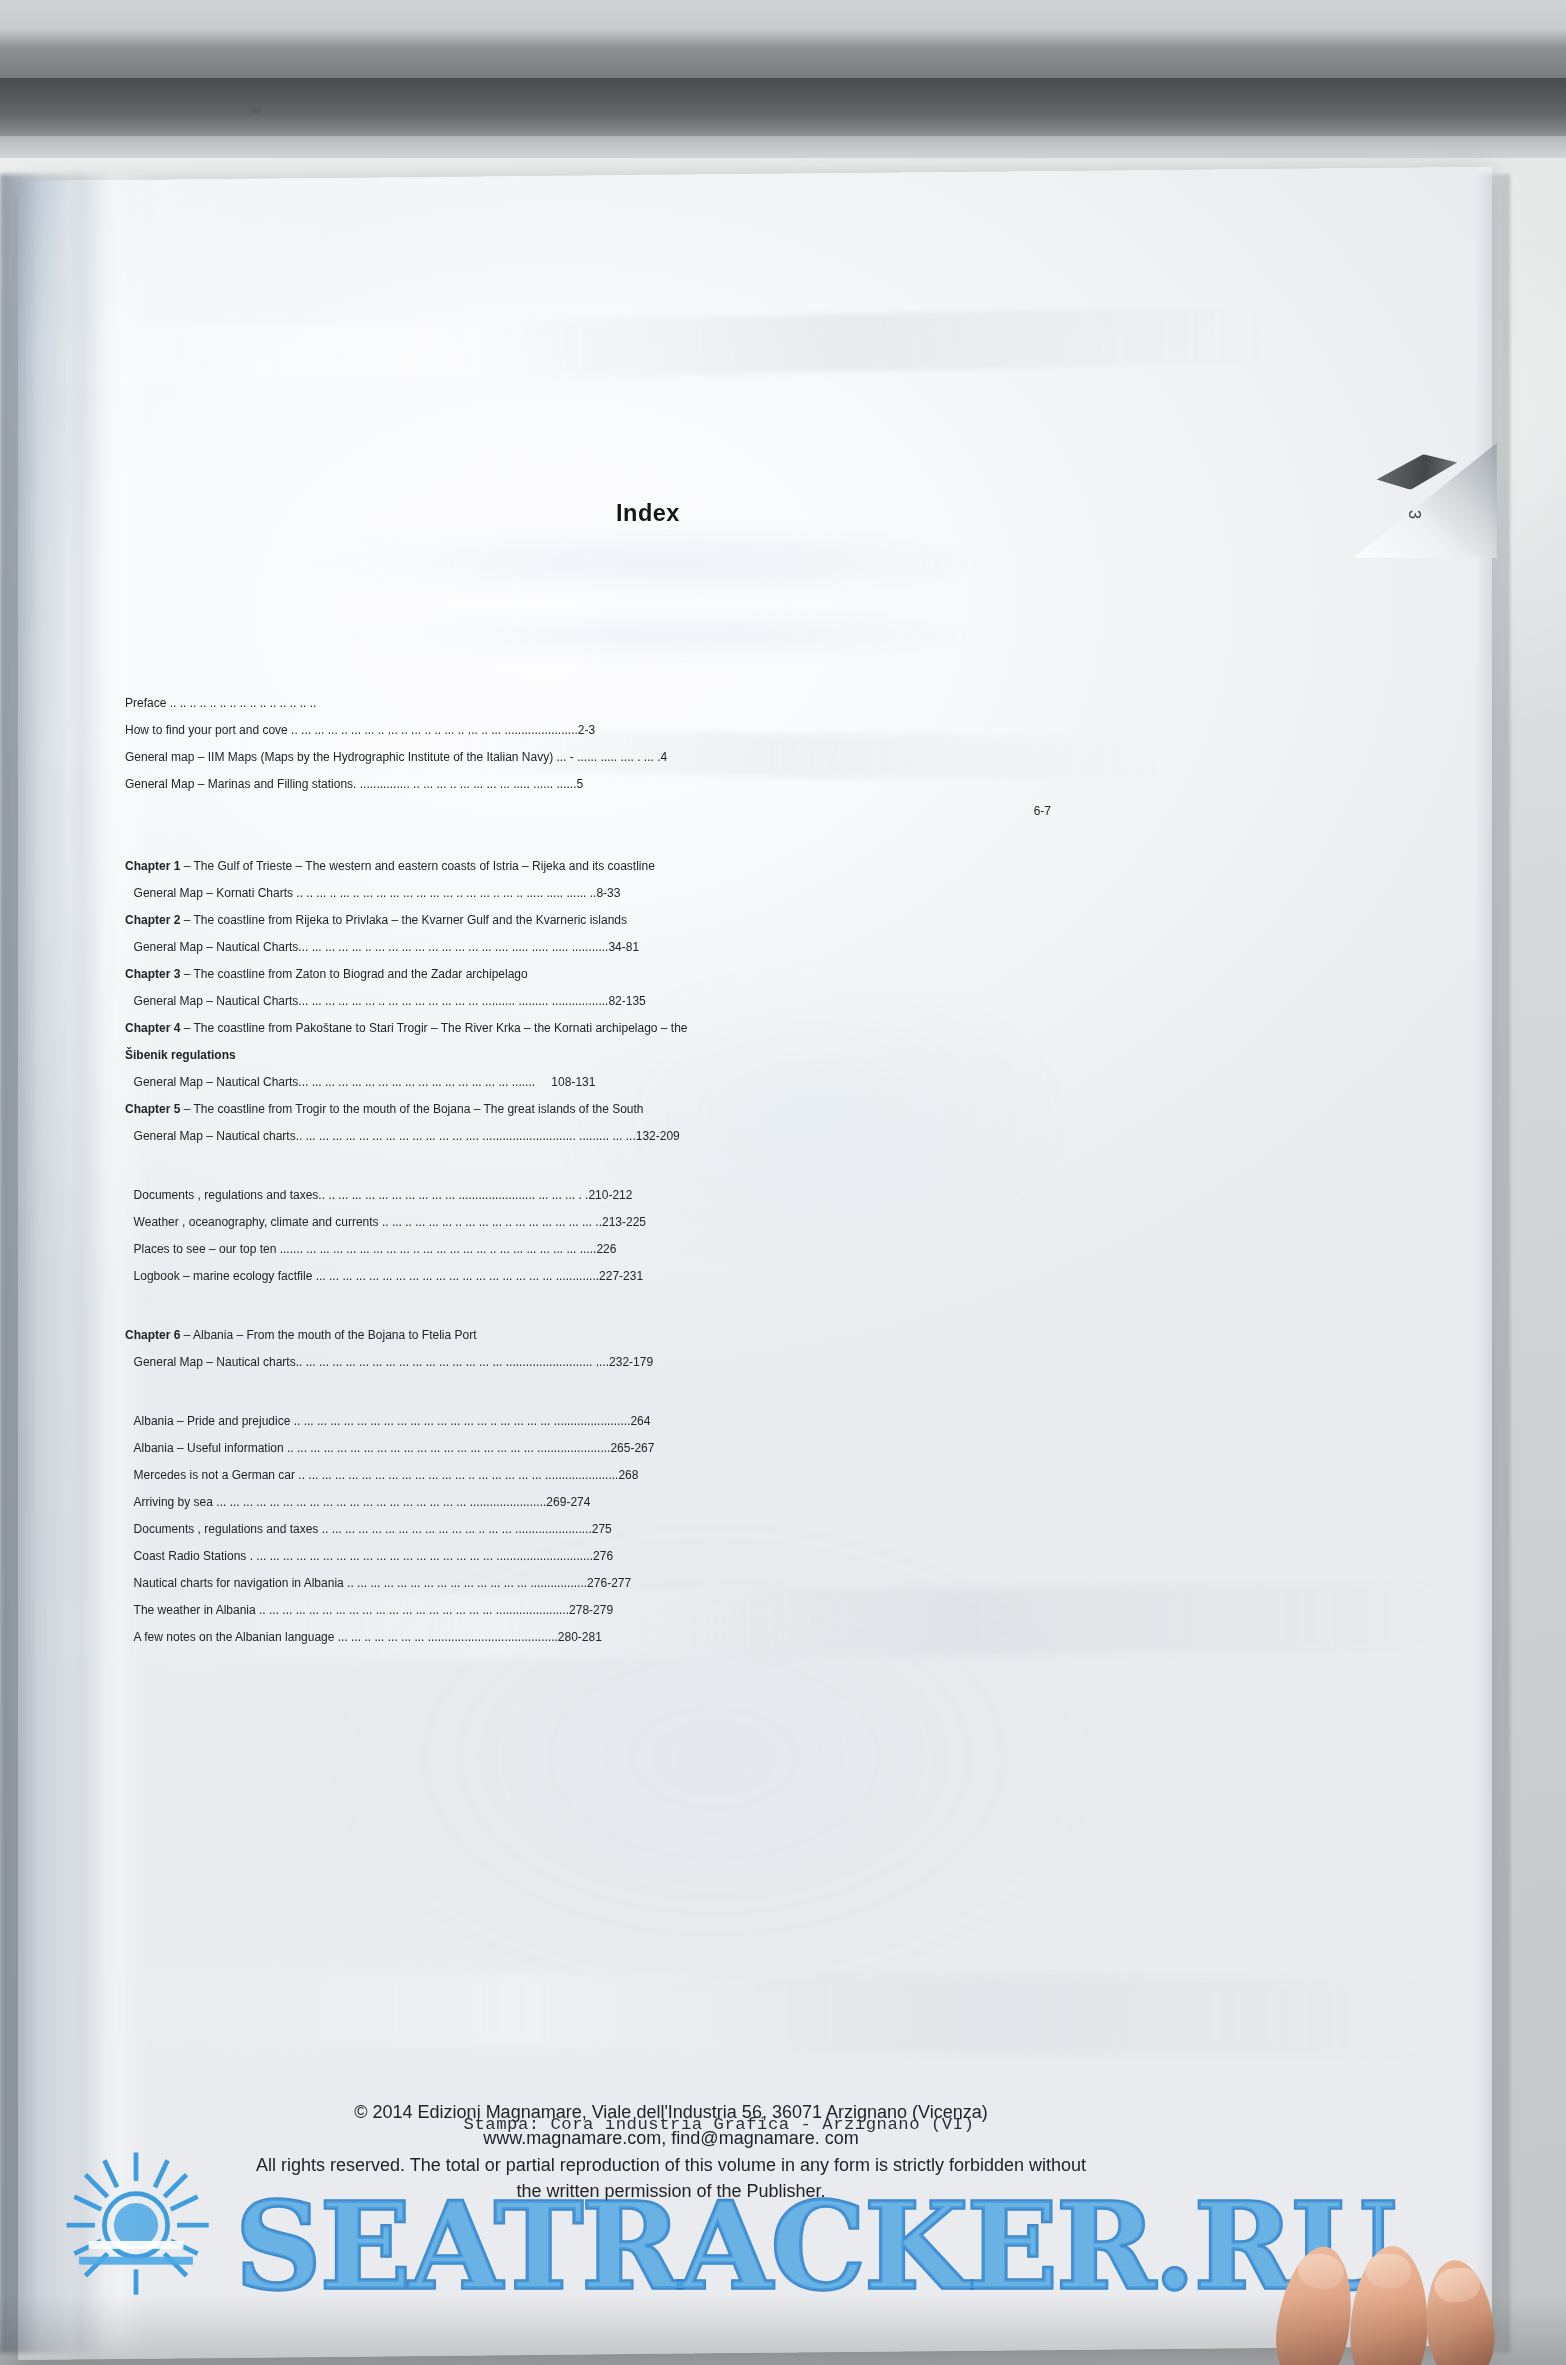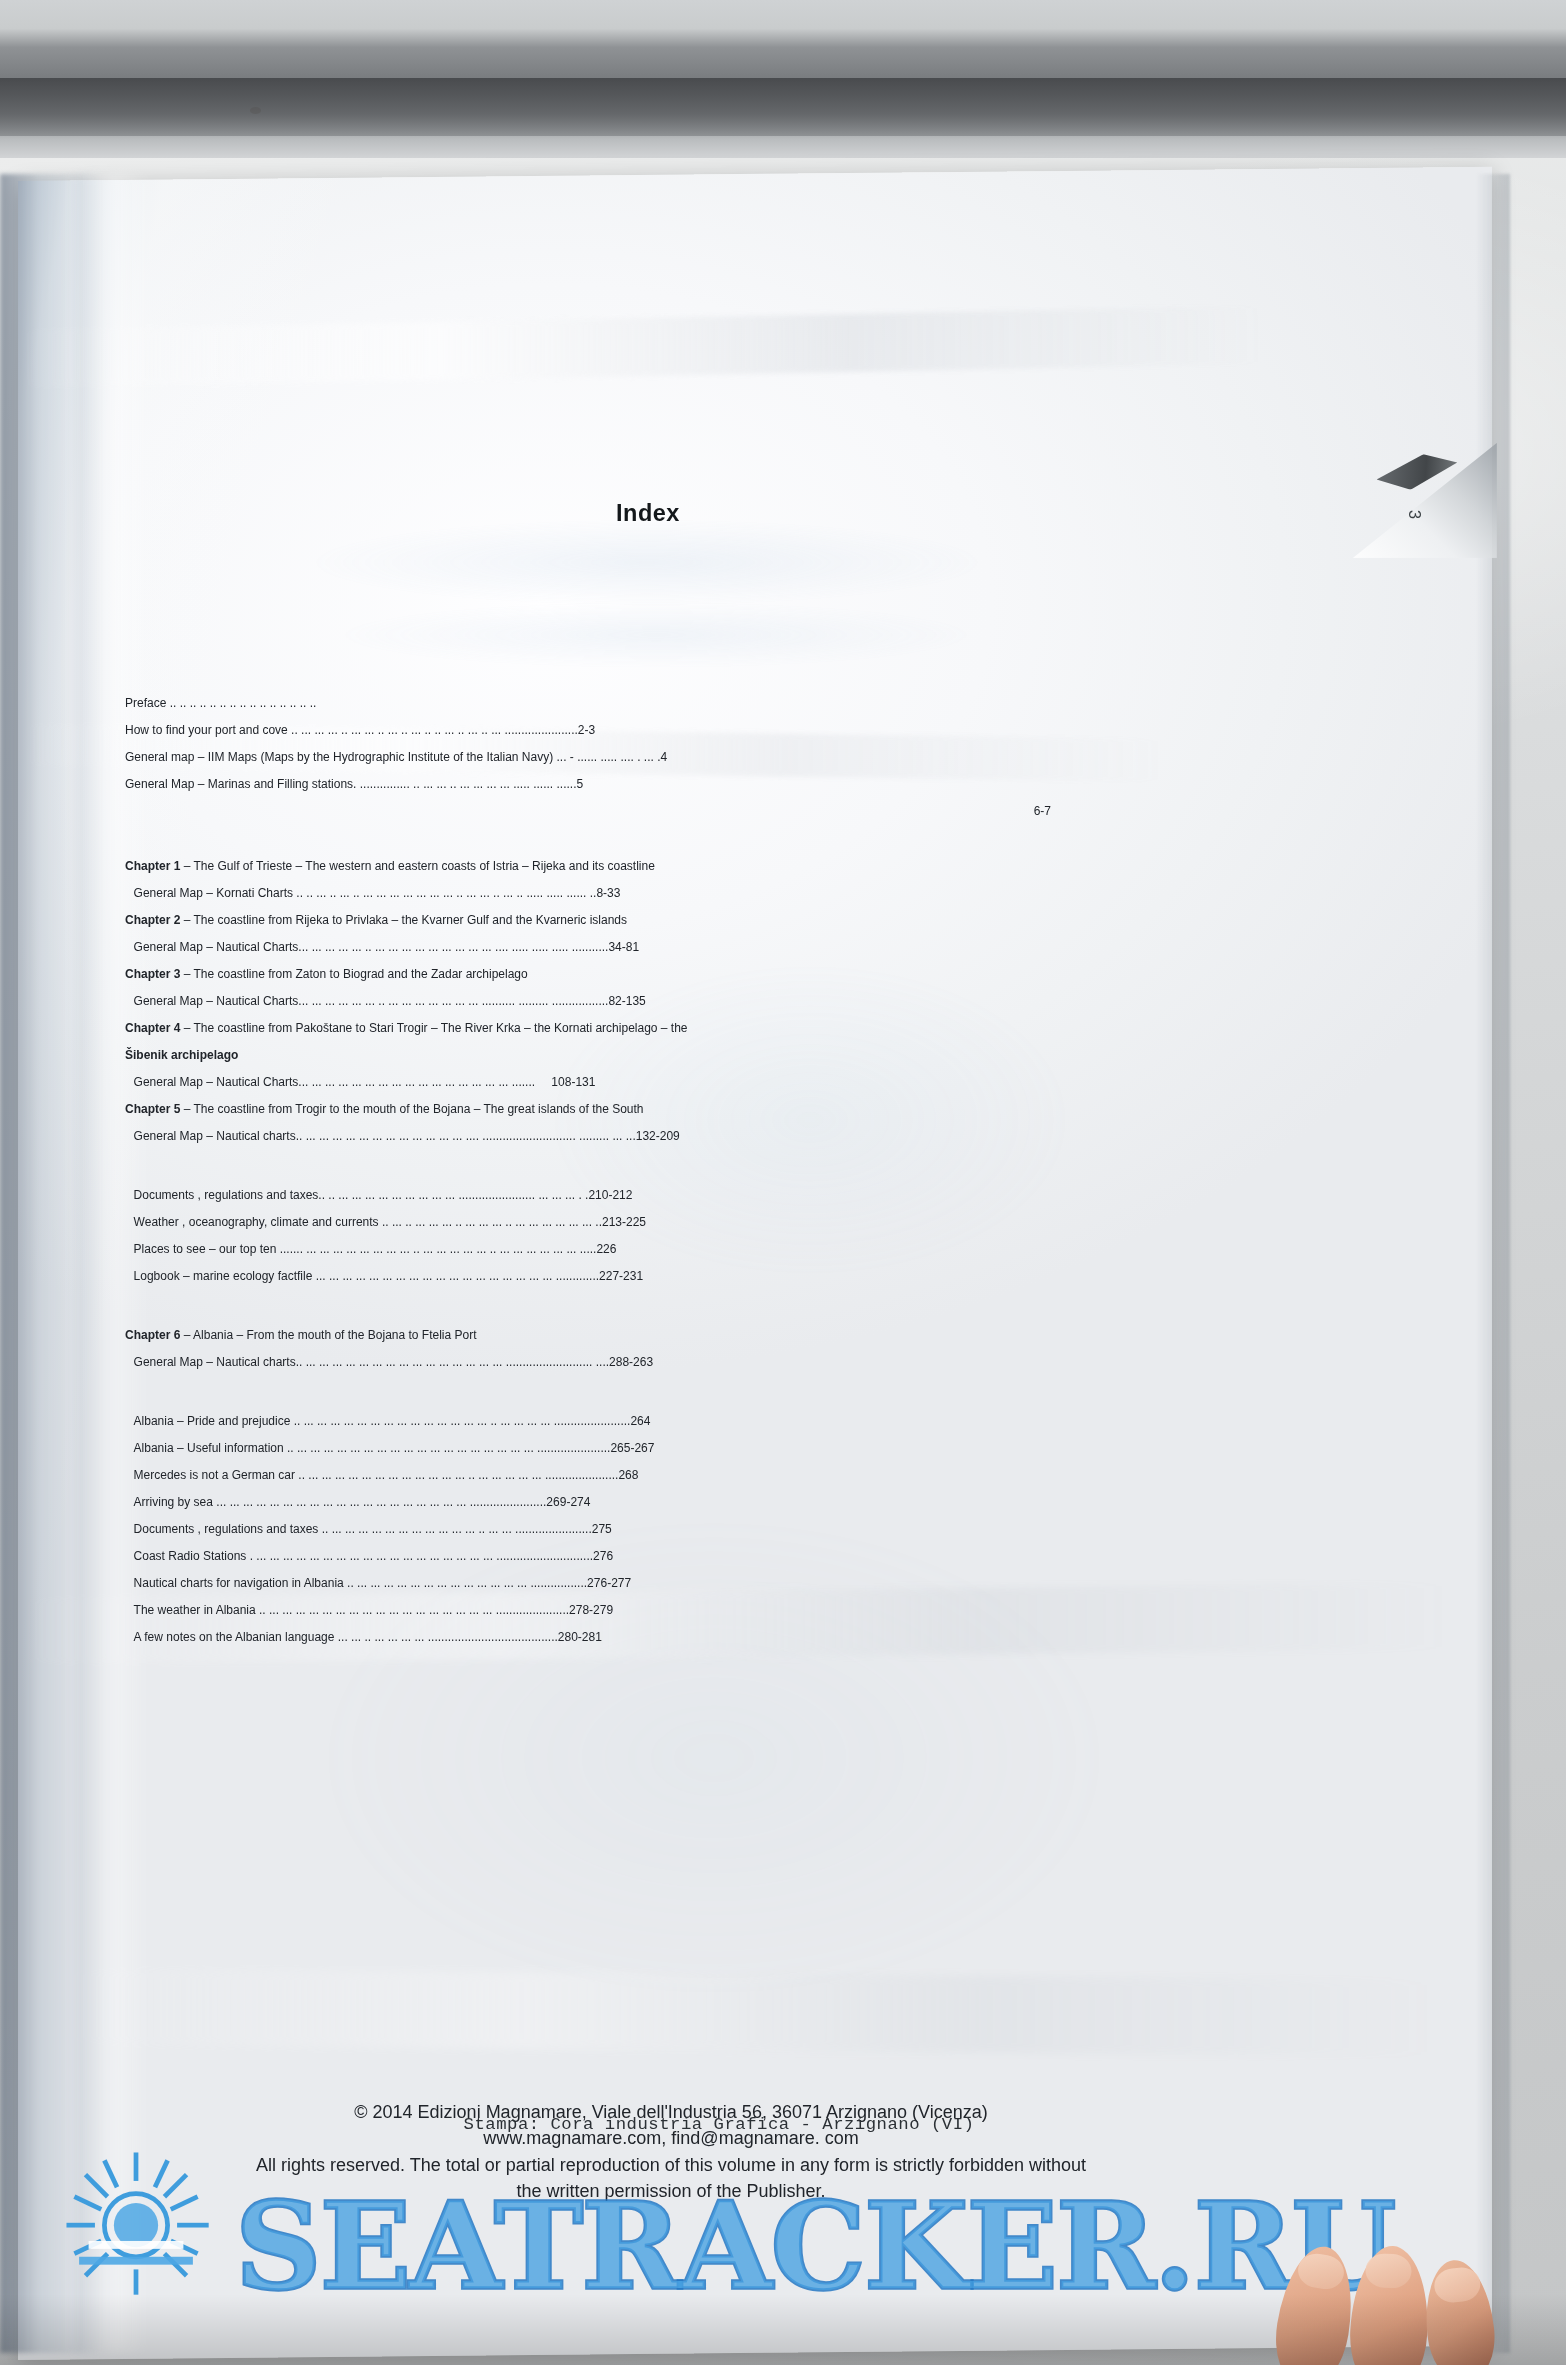--- a/index.html
+++ b/index.html
@@ -320,37 +320,37 @@
         <div class="row b"><span class="head">Chapter 1</span><span> – The Gulf of Trieste – The western and eastern coasts of Istria – Rijeka and its coastline</span></div>
         <div class="row indent"><span>General Map – Kornati Charts .. .. ... .. ... .. ... ... ... ... ... ... ... .. ... ... .. ... ..  ..... ..... ......  ..</span><span class="num">8-33</span></div>
 
         <div class="row b"><span class="head">Chapter 2</span><span> – The coastline from Rijeka to Privlaka – the Kvarner Gulf and the Kvarneric islands</span></div>
         <div class="row indent"><span>General Map – Nautical Charts... ... ... ... ... .. ... ... ... ... ... ... ... ... ... .... ..... ..... ..... ...........</span><span class="num">34-81</span></div>
 
         <div class="row b"><span class="head">Chapter 3</span><span> – The coastline from Zaton to Biograd and the Zadar archipelago</span></div>
         <div class="row indent"><span>General Map – Nautical Charts... ... ... ... ... ... .. ... ... ... ... ... ... ... .......... ......... .................</span><span class="num">82-135</span></div>
 
         <div class="row b"><span class="head">Chapter 4</span><span> – The coastline from Pakoštane to Stari Trogir – The River Krka – the Kornati archipelago – the</span></div>
-        <div class="row b"><span class="head">Šibenik archipelago</span></div>
+        <div class="row b"><span class="head">Šibenik regulations</span></div>
         <div class="row indent"><span>General Map – Nautical Charts... ... ... ... ... ... ... ... ... ... ... ... ... ... ... ... .......</span><span class="num" style="padding-left:16.3px">108-131</span></div>
 
         <div class="row b"><span class="head">Chapter 5</span><span> – The coastline from Trogir to the mouth of the Bojana – The great islands of the South</span></div>
         <div class="row indent"><span>General Map – Nautical charts.. ... ... ... ... ... ... ... ... ... ... ... ... .... ............................ ......... ... ...</span><span class="num">132-209</span></div>
 
         <div class="gap-lg"></div>
 
         <div class="row indent"><span>Documents , regulations and taxes.. .. ... ... ... ... ... ... ... ... ...   ....................... ... ... ... . .</span><span class="num">210-212</span></div>
         <div class="row indent"><span>Weather , oceanography, climate and currents .. ... .. ... ... ... .. ... ... ... .. ... ... ... ... ... ... ..</span><span class="num">213-225</span></div>
         <div class="row indent"><span>Places to see – our top ten ....... ... ... ... ... ... ... ... ... .. ... ... ... ... ... .. ... ... ... ... ... ... .....</span><span class="num">226</span></div>
         <div class="row indent"><span>Logbook – marine ecology factfile ... ... ... ... ... ... ... ... ... ... ... ... ... ... ... ... ... ... .............</span><span class="num">227-231</span></div>
 
         <div class="gap-lg"></div>
 
         <div class="row b"><span class="head">Chapter 6</span><span> – Albania – From the mouth of the Bojana to Ftelia Port</span></div>
-        <div class="row indent"><span>General Map – Nautical charts.. ... ... ... ... ... ... ... ... ... ... ... ... ... ... ... .......................... ....</span><span class="num">288-263</span></div>
+        <div class="row indent"><span>General Map – Nautical charts.. ... ... ... ... ... ... ... ... ... ... ... ... ... ... ... .......................... ....</span><span class="num">232-179</span></div>
 
         <div class="gap-lg"></div>
 
         <div class="row indent"><span>Albania – Pride and prejudice .. ... ... ... ... ... ... ... ... ... ... ... ... ... ... .. ... ... ... ... .......................</span><span class="num">264</span></div>
         <div class="row indent"><span>Albania – Useful information .. ... ... ... ... ... ... ... ... ... ... ... ... ... ... ... ... ... ... ......................</span><span class="num">265-267</span></div>
         <div class="row indent"><span>Mercedes is not a German car .. ... ... ... ... ... ... ... ... ... ... ... ... .. ... ... ... ... ... ......................</span><span class="num">268</span></div>
         <div class="row indent"><span>Arriving by sea              ... ... ... ... ... ... ... ... ... ... ... ... ... ... ... ... ... ... ... .......................</span><span class="num">269-274</span></div>
         <div class="row indent"><span>Documents , regulations and taxes .. ... ... ... ... ... ... ... ... ... ... ... .. ... ... .......................</span><span class="num">275</span></div>
         <div class="row indent"><span>Coast Radio Stations . ... ... ... ... ... ... ... ... ... ... ... ... ... ... ... ... ... ... .............................</span><span class="num">276</span></div>
         <div class="row indent"><span>Nautical charts for navigation in Albania .. ... ... ... ... ... ... ... ... ... ... ... ... ... .................</span><span class="num">276-277</span></div>

